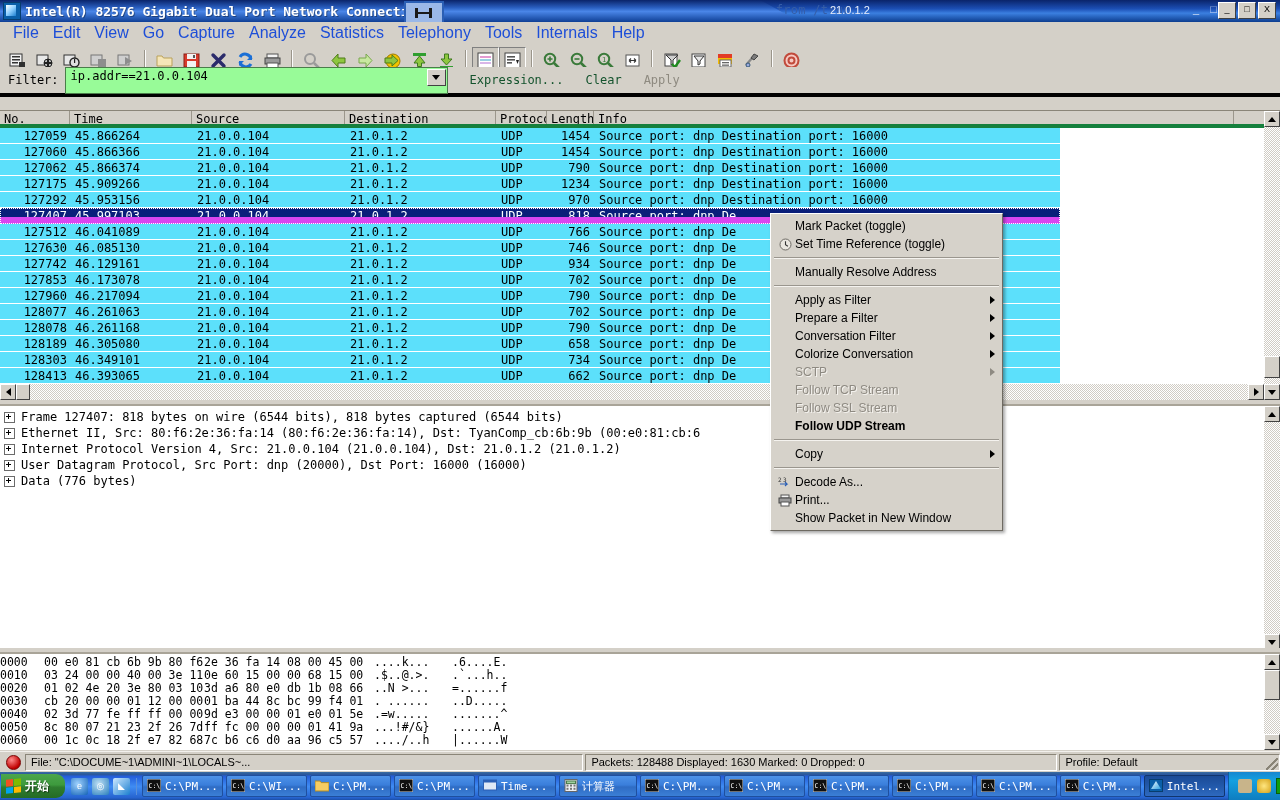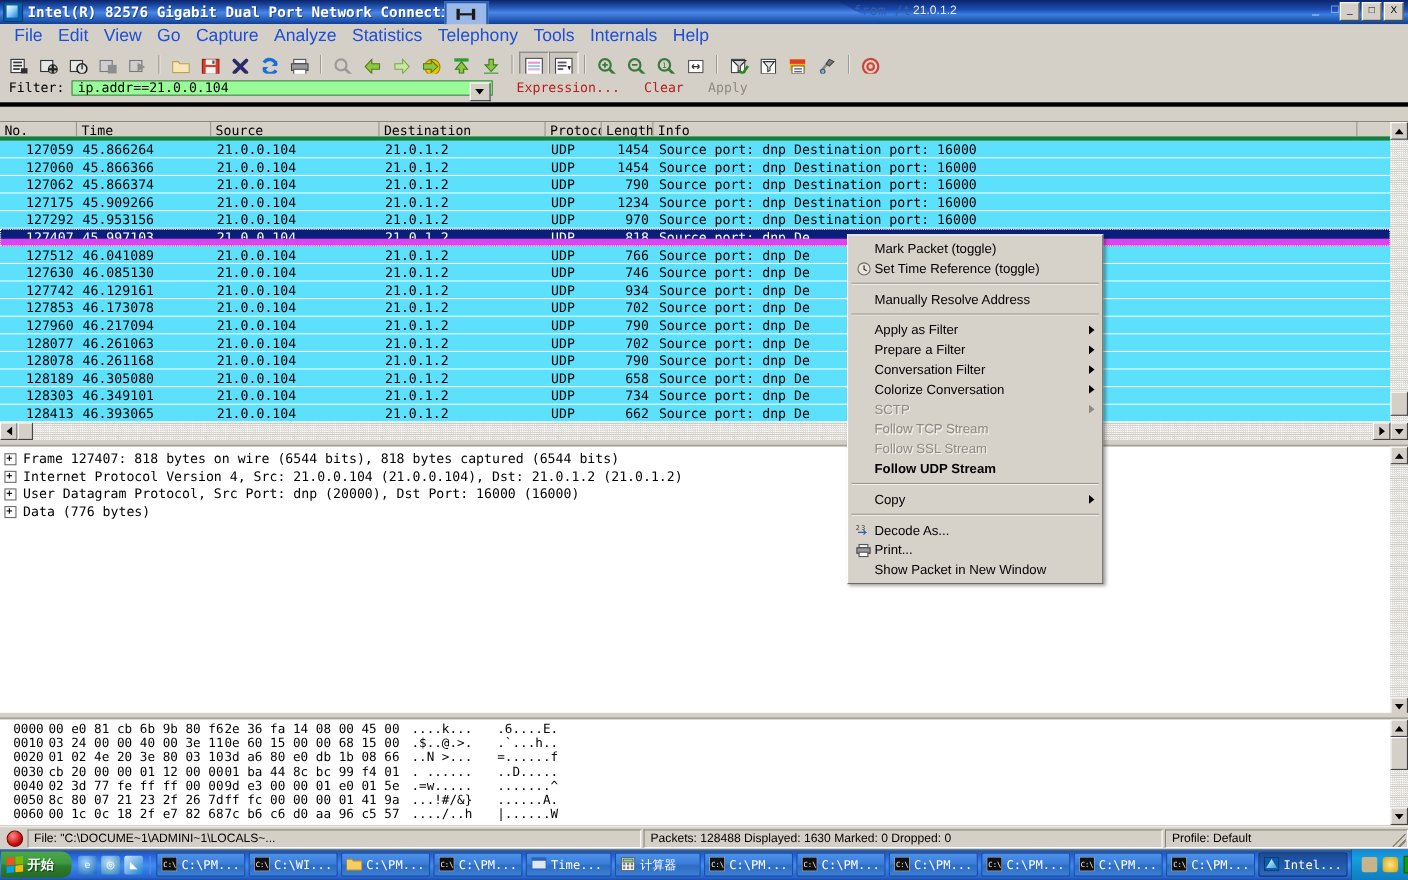--- a/index.html
+++ b/index.html
@@ -163,24 +163,24 @@
     box-sizing: border-box;
   }
   .filter-label {
     font-family: "DejaVu Sans Mono", monospace;
     font-size: 12px; color: #000;
     margin-left: 8px; margin-right: 6px;
     white-space: nowrap;
   }
   .filter-input-wrap {
     position: relative;
-    width: 383px; height: 14px;
+    width: 383px; height: 27px;
     background: #98fb98;
     border: 1px solid #4a7d4a;
-    display: flex; align-items: center;
+    display: flex; 
     box-sizing: border-box;
   }
   .filter-input {
     border: 0; outline: 0; background: transparent;
     font-family: "DejaVu Sans Mono", monospace;
     font-size: 12px; color: #000;
     width: 355px; height: 17px;
     margin-left: 5px;
     padding: 0;
   }
@@ -194,21 +194,21 @@
     box-sizing: border-box;
   }
   .caret-dn {
     width: 0; height: 0;
     border-left: 4px solid transparent;
     border-right: 4px solid transparent;
     border-top: 5px solid #000;
   }
   .filter-btn {
     font-family: "DejaVu Sans Mono", monospace;
-    font-size: 12px; color: #b91c1c;
+    font-size: 12px; color: #14532d;
     margin-left: 22px;
     white-space: nowrap;
   }
   .filter-btn.disabled { color: #8e8a80; }
 
   
   .packet-list {
     position: absolute;
     left: 0; top: 110px; width: 1280px; height: 290px;
     background: #ffffff;
@@ -353,21 +353,21 @@
     overflow: hidden;
   }
   .hex-row {
     display: flex;
     height: 13px;
     font-family: "DejaVu Sans Mono", monospace;
     font-size: 11.5px; color: #000;
     line-height: 13px;
     white-space: pre;
   }
-  .hx-off  { width: 44px; padding-left: 12px; box-sizing: border-box; }
+  .hx-off  { width: 44px; padding-left: 0; box-sizing: border-box; }
   .hx-b1   { width: 160px; }
   .hx-b2   { width: 170px; }
   .hx-a1   { width: 78px; }
   .hx-a2   { width: 78px; }
 
   
   .statusbar {
     position: absolute;
     left: 0; top: 751px; width: 1280px; height: 21px;
     background: #d4d0c8;
@@ -783,21 +783,21 @@
   <div class="packet-list" data-name="packet-list-pane">
     <div class="col-head" data-name="packet-list-header" style="width:1264px">
       <div class="ch c-no" data-name="column-header-no" style="text-align:left;padding-left:4px">No.</div>
       <div class="ch c-time" data-name="column-header-time">Time</div>
       <div class="ch c-src" data-name="column-header-source">Source</div>
       <div class="ch c-dst" data-name="column-header-destination">Destination</div>
       <div class="ch c-proto" data-name="column-header-protocol">Protocol</div>
       <div class="ch c-len" data-name="column-header-length" style="text-align:left;padding-left:4px">Length</div>
       <div class="ch c-info" data-name="column-header-info">Info</div>
     </div>
-    <div id="packet-rows" data-name="packet-list-rows" style="width:1264px">
+    <div id="packet-rows" data-name="packet-list-rows" style="width:1060px">
         <div class="row" data-name="packet-row">
           <div class="cell c-no" data-name="packet-cell-no">127059</div>
           <div class="cell c-time" data-name="packet-cell-time">45.866264</div>
           <div class="cell c-src" data-name="packet-cell-source">21.0.0.104</div>
           <div class="cell c-dst" data-name="packet-cell-destination">21.0.1.2</div>
           <div class="cell c-proto" data-name="packet-cell-protocol">UDP</div>
           <div class="cell c-len" data-name="packet-cell-length">1454</div>
           <div class="cell c-info" data-name="packet-cell-info">Source port: dnp  Destination port: 16000</div>
         </div>
         <div class="row" data-name="packet-row">
@@ -959,20 +959,24 @@
     </div>
   </div>
 
   <div class="splitter" style="top:400px" data-name="packet-list-details-splitter"></div>
 
   <div class="details-pane" data-name="packet-details-pane">
     <div id="detail-rows" data-name="packet-details-tree" style="padding-top:3px">
         <div class="detail-row" data-name="detail-tree-item">
           <span class="expander" data-name="expand-plus-icon"></span>
           <span data-name="detail-tree-item-label">Frame 127407: 818 bytes on wire (6544 bits), 818 bytes captured (6544 bits)</span>
+        </div>
+        <div class="detail-row" data-name="detail-tree-item">
+          <span class="expander" data-name="expand-plus-icon"></span>
+          <span data-name="detail-tree-item-label">Ethernet II, Src: 80:f6:2e:36:fa:14 (80:f6:2e:36:fa:14), Dst: TyanComp_cb:6b:9b (00:e0:81:cb:6</span>
         </div>
         <div class="detail-row" data-name="detail-tree-item">
           <span class="expander" data-name="expand-plus-icon"></span>
           <span data-name="detail-tree-item-label">Internet Protocol Version 4, Src: 21.0.0.104 (21.0.0.104), Dst: 21.0.1.2 (21.0.1.2)</span>
         </div>
         <div class="detail-row" data-name="detail-tree-item">
           <span class="expander" data-name="expand-plus-icon"></span>
           <span data-name="detail-tree-item-label">User Datagram Protocol, Src Port: dnp (20000), Dst Port: 16000 (16000)</span>
         </div>
         <div class="detail-row" data-name="detail-tree-item">

